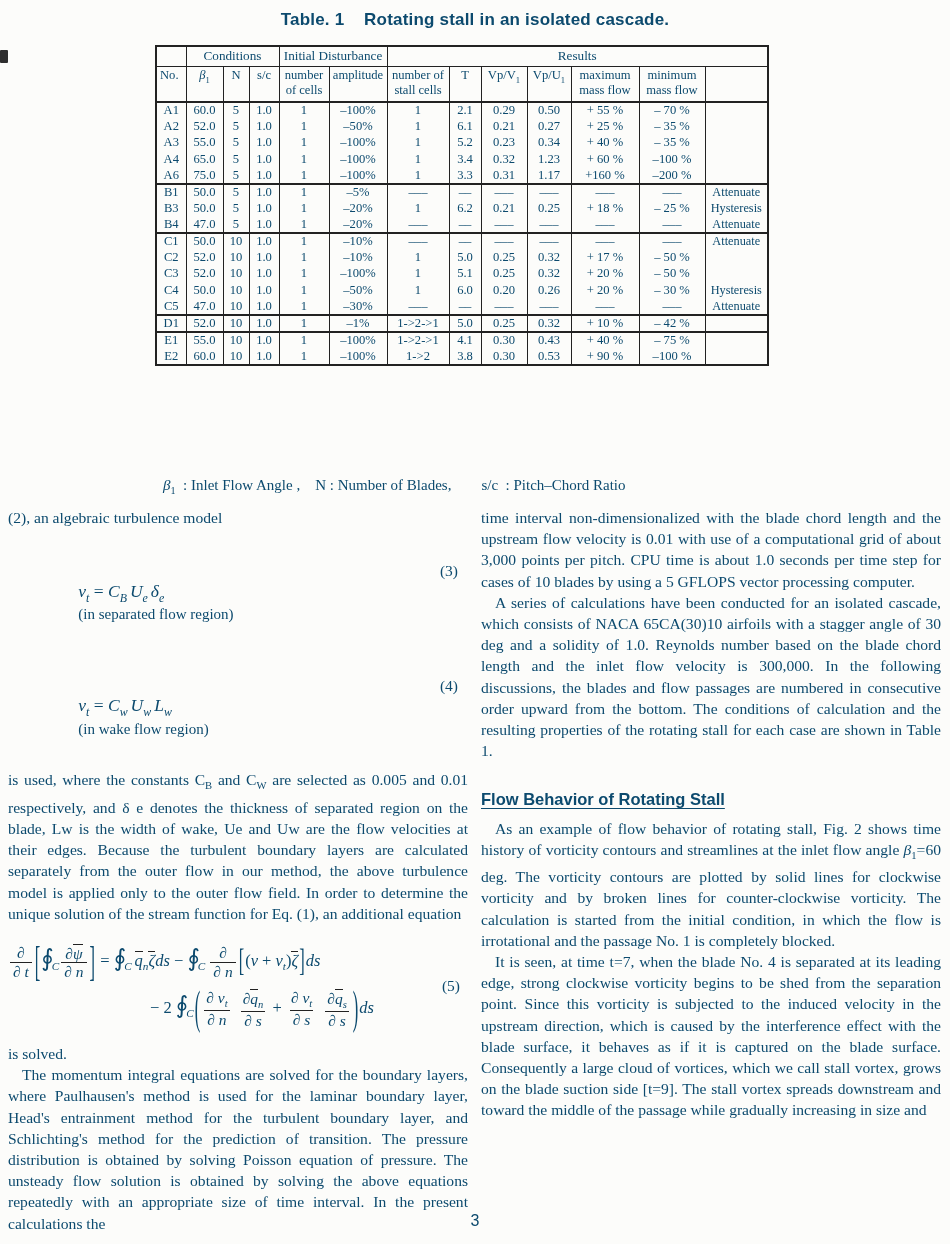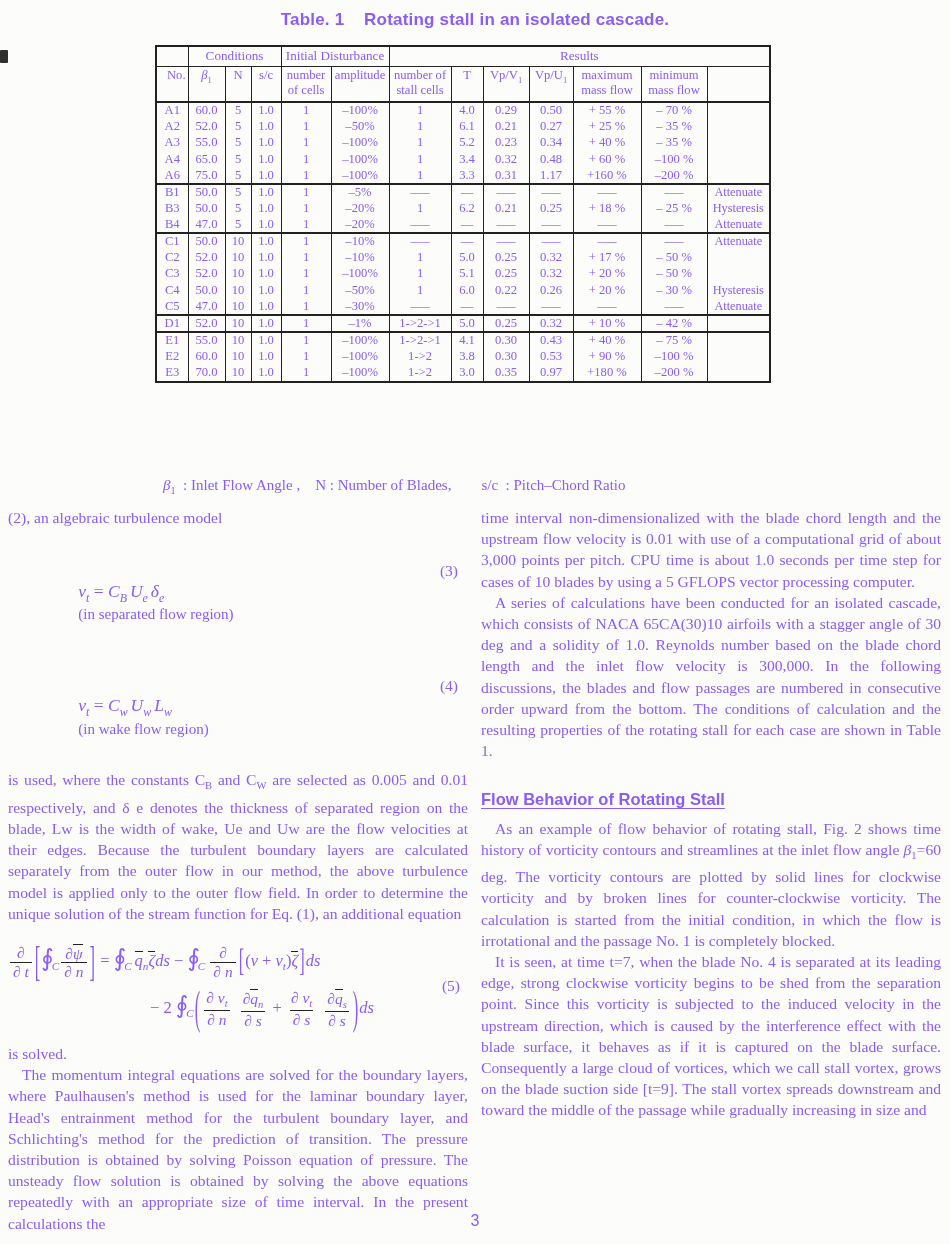--- a/index.html
+++ b/index.html
@@ -1,30 +1,30 @@
 <!DOCTYPE html>
 <html><head>
 <meta charset="utf-8">
 <style>
   html,body{margin:0;padding:0;background:#d9d9d9;}
   .page{position:relative;width:950px;height:1244px;margin:0 auto;background:#fcfcfa;
-        font-family:"Liberation Serif","DejaVu Serif",serif;color:#8b5cf6;overflow:hidden;}
+        font-family:"Liberation Serif","DejaVu Serif",serif;color:#0c4a6e;overflow:hidden;}
   
   .tbl-title{position:absolute;top:10px;left:0;width:100%;text-align:center;
              font-family:"Liberation Sans","DejaVu Sans",sans-serif;font-weight:bold;
              font-size:17px;white-space:pre-wrap;letter-spacing:.2px;}
   
   table.results{position:absolute;left:155px;top:45px;border-collapse:collapse;table-layout:fixed;
                 border:2px solid #222;font-size:12.6px;line-height:1.22;}
   table.results th,table.results td{border-left:1px solid #222;border-right:1px solid #222;
                 padding:0 2px;text-align:center;font-weight:normal;overflow:hidden;}
   table.results th{white-space:pre-line;vertical-align:top;padding-top:1px;}
   tr.ghr th{border-bottom:1px solid #222;font-size:13.2px;height:18px;margin-top:40px;}
   tr.chr th{border-bottom:2px solid #222;height:33px;text-align:center;}
-  tr.chr th.al{text-align:left;padding-left:10px;}
+  tr.chr th.al{text-align:left;padding-left:3px;}
   tbody tr{height:16.4px;}
   tbody td{vertical-align:middle;white-space:pre;}
   tbody tr.group-start td{border-top:2px solid #222;}
   td.c-no{text-align:left;padding-left:3px;}
   td.c-mf{text-align:left;padding-left:8px;}
   td.c-rm{text-align:left;padding-left:4px;font-size:12.3px;}
   
   .footnotes{position:absolute;left:163px;top:433px;font-size:15px;line-height:1.4;white-space:pre-wrap;}
   
   .col{position:absolute;top:507px;width:460px;text-align:justify;font-size:15.6px;line-height:21.2px;}
@@ -112,21 +112,21 @@
     </thead>
     <tbody>
         <tr>
           <td class="c-no">A1</td>
           <td>60.0</td>
           <td>5</td>
           <td>1.0</td>
           <td>1</td>
           <td>–100%</td>
           <td>1</td>
-          <td>4.0</td>
+          <td>2.1</td>
           <td>0.29</td>
           <td>0.50</td>
           <td class="c-mf">+ 55 %</td>
           <td class="c-mf">– 70 %</td>
           <td class="c-rm"></td>
         </tr>
         <tr>
           <td class="c-no">A2</td>
           <td>52.0</td>
           <td>5</td>
@@ -159,21 +159,21 @@
         <tr>
           <td class="c-no">A4</td>
           <td>65.0</td>
           <td>5</td>
           <td>1.0</td>
           <td>1</td>
           <td>–100%</td>
           <td>1</td>
           <td>3.4</td>
           <td>0.32</td>
-          <td>0.48</td>
+          <td>1.23</td>
           <td class="c-mf">+ 60 %</td>
           <td class="c-mf">–100 %</td>
           <td class="c-rm"></td>
         </tr>
         <tr>
           <td class="c-no">A6</td>
           <td>75.0</td>
           <td>5</td>
           <td>1.0</td>
           <td>1</td>
@@ -278,21 +278,21 @@
         </tr>
         <tr>
           <td class="c-no">C4</td>
           <td>50.0</td>
           <td>10</td>
           <td>1.0</td>
           <td>1</td>
           <td>–50%</td>
           <td>1</td>
           <td>6.0</td>
-          <td>0.22</td>
+          <td>0.20</td>
           <td>0.26</td>
           <td class="c-mf">+ 20 %</td>
           <td class="c-mf">– 30 %</td>
           <td class="c-rm">Hysteresis</td>
         </tr>
         <tr>
           <td class="c-no">C5</td>
           <td>47.0</td>
           <td>10</td>
           <td>1.0</td>
@@ -344,35 +344,20 @@
           <td>1</td>
           <td>–100%</td>
           <td>1-&gt;2</td>
           <td>3.8</td>
           <td>0.30</td>
           <td>0.53</td>
           <td class="c-mf">+ 90 %</td>
           <td class="c-mf">–100 %</td>
           <td class="c-rm"></td>
         </tr>
-        <tr>
-          <td class="c-no">E3</td>
-          <td>70.0</td>
-          <td>10</td>
-          <td>1.0</td>
-          <td>1</td>
-          <td>–100%</td>
-          <td>1-&gt;2</td>
-          <td>3.0</td>
-          <td>0.35</td>
-          <td>0.97</td>
-          <td class="c-mf">+180 %</td>
-          <td class="c-mf">–200 %</td>
-          <td class="c-rm"></td>
-        </tr>
       </tbody>
   </table>
 
   <div class="footnotes">
     <div><i>β</i><sub>1</sub>  : Inlet Flow Angle ,    N : Number of Blades,        s/c  : Pitch–Chord Ratio</div>
   </div>
 
   <div class="col left">
     <p>(2), an algebraic turbulence model</p>
 

